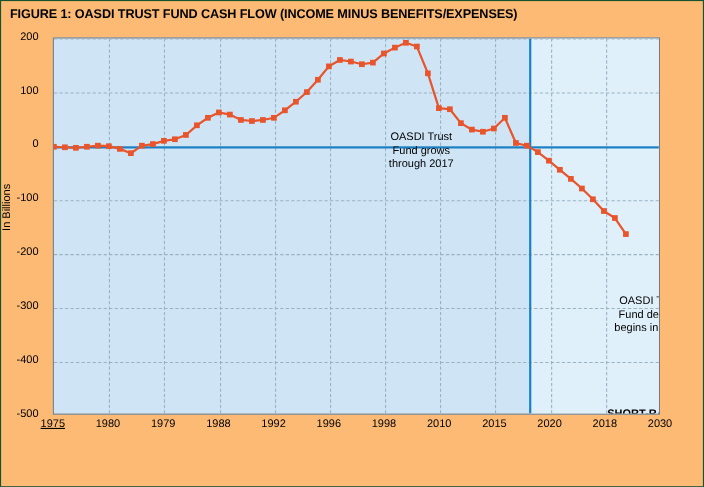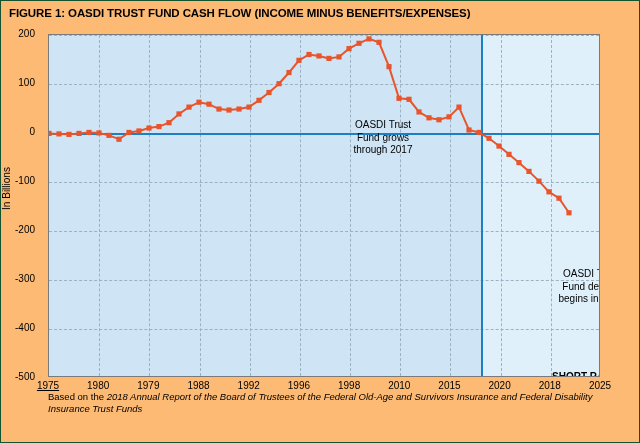--- a/index.html
+++ b/index.html
@@ -273,21 +273,18 @@
         <div class="x-tick" style="left: 77.1818px;">1980</div>
         <div class="x-tick" style="left: 127.364px;">1979</div>
         <div class="x-tick" style="left: 177.545px;">1988</div>
         <div class="x-tick" style="left: 227.727px;">1992</div>
         <div class="x-tick" style="left: 277.909px;">1996</div>
         <div class="x-tick" style="left: 328.091px;">1998</div>
         <div class="x-tick" style="left: 378.273px;">2010</div>
         <div class="x-tick" style="left: 428.455px;">2015</div>
         <div class="x-tick" style="left: 478.636px;">2020</div>
         <div class="x-tick" style="left: 528.818px;">2018</div>
-        <div class="x-tick" style="left: 579px;">2025</div>
+        <div class="x-tick" style="left: 579px;">2030</div>
       </div>
   </div>
 
-  <div id="source-note">
-    <span>Based on the </span><i>2018 Annual Report of the Board of Trustees of the Federal Old-Age and Survivors Insurance and Federal Disability Insurance Trust Funds</i>
-  </div>
 
 </div>
 
 </body></html>

